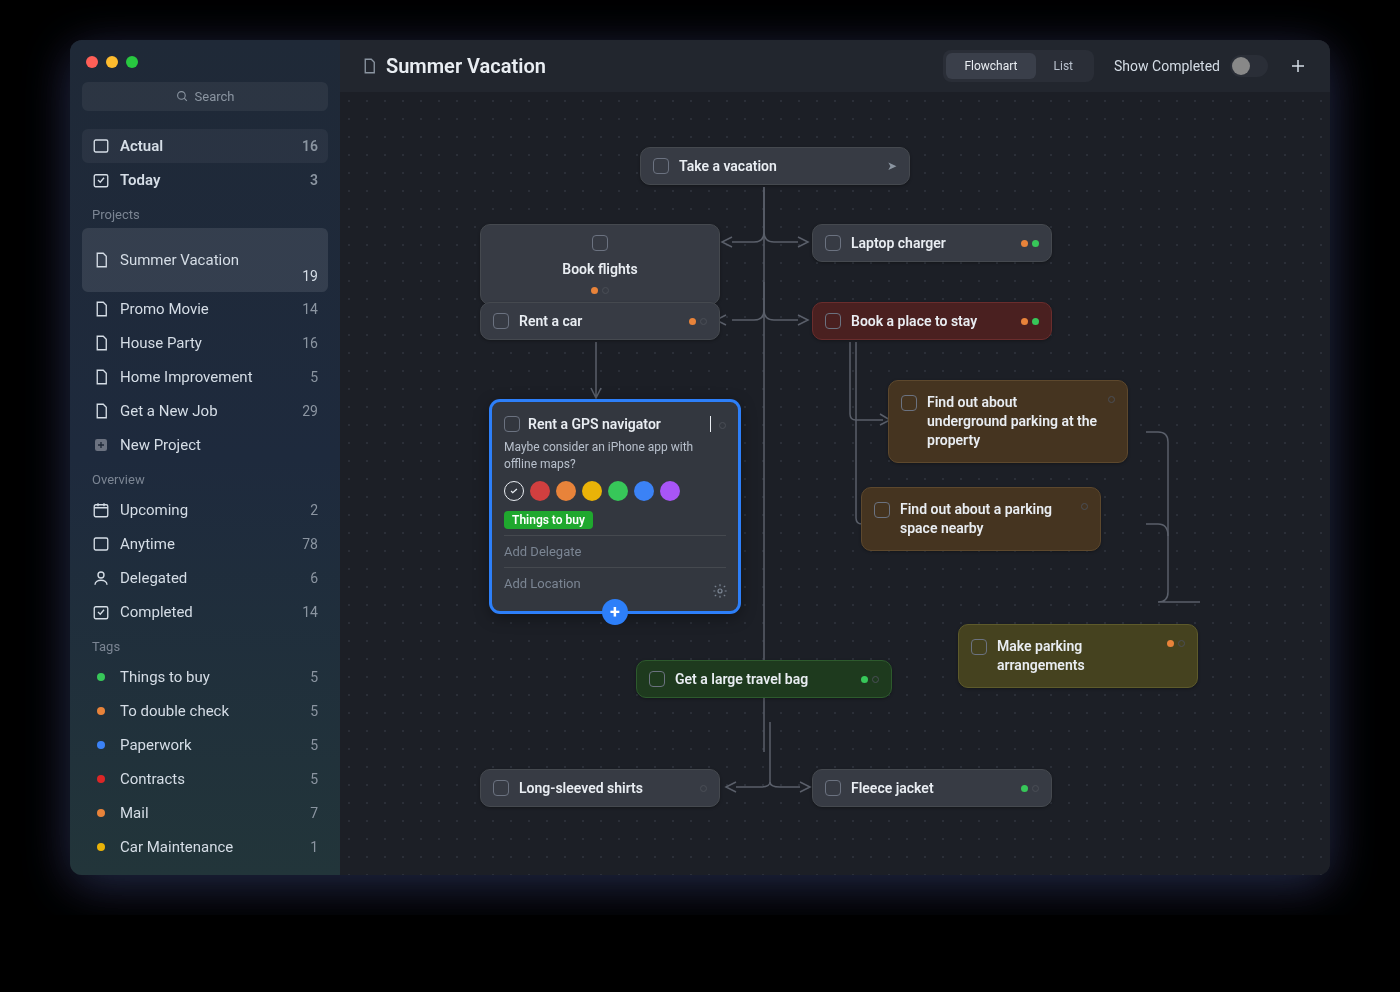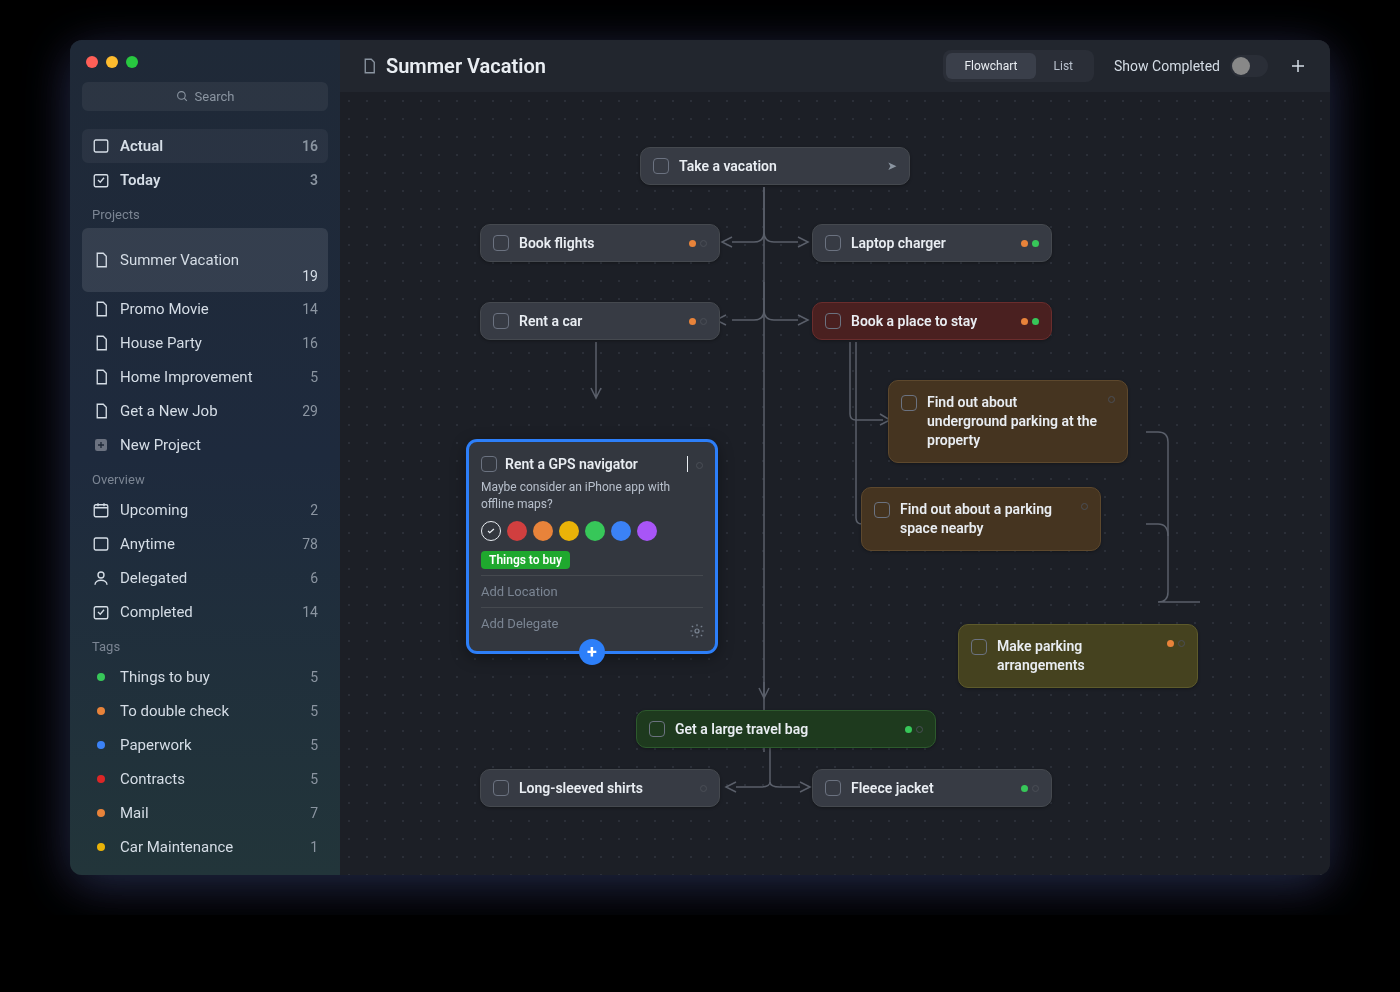--- a/index.html
+++ b/index.html
@@ -297,21 +297,21 @@
           <path d="M424,590 L424,605 M419,596 L424,606 L429,596"></path>
         </g>
       </svg>
 
       <div class="node" style="top:55px;left:300px;width:270px;">
         <span class="chk"></span>
         <span class="title">Take a vacation</span>
         <span class="nav-icon">➤</span>
       </div>
 
-      <div class="node" style="top:132px;left:140px;width:240px;">
+      <div class="node" style="top:132px;left:140px;width:240px;flex-direction:column;">
         <span class="chk"></span>
         <span class="title">Book flights</span>
         <span class="dots">
             <span class="ddot-orange small-dot"></span>
             <span class="ddot-gray small-dot"></span>
           </span>
       </div>
 
       <div class="node" style="top:132px;left:472px;width:240px;">
         <span class="chk"></span>
@@ -358,51 +358,51 @@
 
       <div class="node olive multiline" style="top:488px;left:618px;width:240px;padding:12px;margin-top:44px;">
         <span class="chk" style="align-self:flex-start;margin-top:2px;"></span>
         <span class="title">Make parking arrangements</span>
         <span class="dots" style="align-self:flex-start;margin-top:3px;">
             <span class="ddot-orange small-dot"></span>
             <span class="ddot-gray small-dot"></span>
           </span>
       </div>
 
-      <div class="editor" style="top:308px;left:127px;margin-top:40px;">
+      <div class="editor" style="top:308px;left:150px;">
         <div class="head">
           <span class="chk"></span>
           <span class="title">Rent a GPS navigator</span>
           <span class="dots"><span class="ddot-gray small-dot"></span></span>
         </div>
         <div class="sub">Maybe consider an iPhone app with offline maps?</div>
         <div class="colors">
           <span class="c sel">
               <svg width="10" height="10" viewBox="0 0 24 24" stroke="#e9edf2" stroke-width="3" fill="none">
                 <path d="M5 12l4 4L19 7"></path>
               </svg>
             </span>
           <span class="c" style="background:#d13f3f"></span>
           <span class="c" style="background:#e8833a"></span>
           <span class="c" style="background:#eab308"></span>
           <span class="c" style="background:#37c759"></span>
           <span class="c" style="background:#3b82f6"></span>
           <span class="c" style="background:#a855f7"></span>
         </div>
         <span class="tag">Things to buy</span>
+        <div class="field">Add Delegate</div>
         <div class="field">Add Location</div>
-        <div class="field">Add Delegate</div>
         <span class="gear"><svg width="16" height="16" viewBox="0 0 24 24" fill="none" stroke="#7b8593" stroke-width="1.8">
               <circle cx="12" cy="12" r="3"></circle>
               <path d="M12 2v3M12 19v3M4.2 4.2l2.1 2.1M17.7 17.7l2.1 2.1M2 12h3M19 12h3M4.2 19.8l2.1-2.1M17.7 6.3l2.1-2.1"></path>
             </svg></span>
         <div class="plus-handle">+</div>
       </div>
 
-      <div class="node green" style="top:618px;left:296px;width:300px;">
+      <div class="node green" style="top:568px;left:296px;width:256px;">
         <span class="chk"></span>
         <span class="title">Get a large travel bag</span>
         <span class="dots">
             <span class="ddot-green small-dot"></span>
             <span class="ddot-gray small-dot"></span>
           </span>
       </div>
 
       <div class="node" style="top:677px;left:140px;width:240px;">
         <span class="chk"></span>

